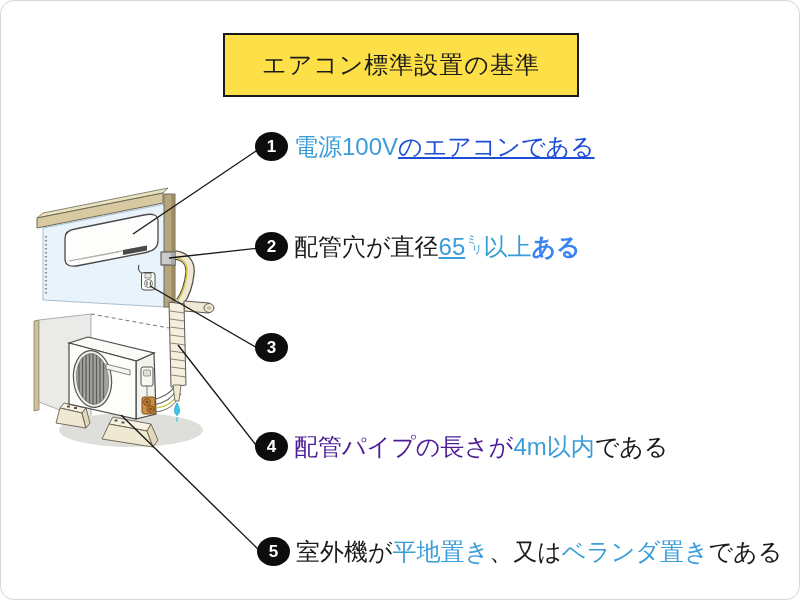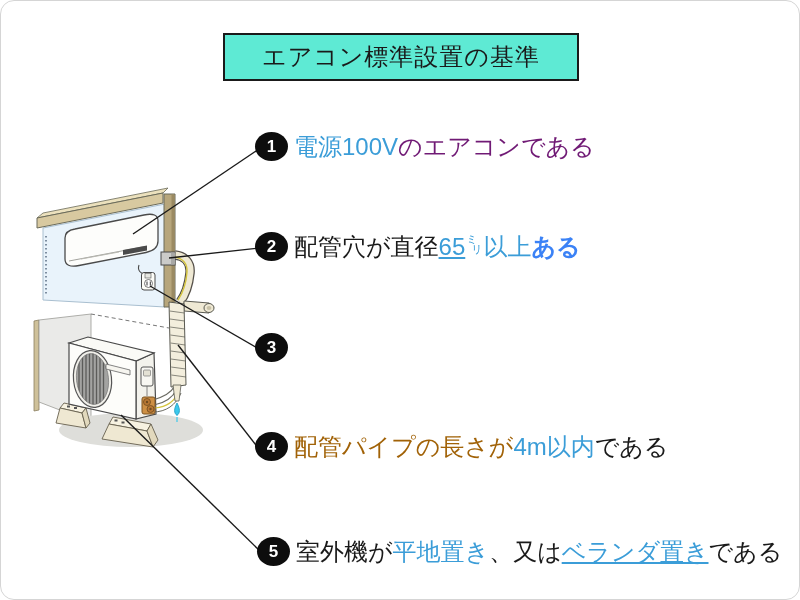--- a/index.html
+++ b/index.html
@@ -8,22 +8,22 @@
     width:798px;height:598px;
     border:1px solid #d5d5d5;
     border-radius:14px;
     background:#ffffff;
     overflow:hidden;
     font-family:"Liberation Sans", sans-serif;
     color:#1a1a1a;
   }
   .illustration{position:absolute;left:0;top:0;width:800px;height:600px;}
   .title-box{
-    position:absolute;left:222px;top:32px;width:356px;height:48px;
-    border:2px solid #1a1a1a;background:#5eead4;
+    position:absolute;left:222px;top:32px;width:356px;height:64px;
+    border:2px solid #1a1a1a;background:#fde047;
     display:flex;align-items:center;justify-content:center;
     font-size:24px;letter-spacing:1px;
     box-sizing:border-box;
   }
   .item-row{
     position:absolute;
     display:flex;align-items:center;
     white-space:nowrap;
   }
   .badge{
@@ -176,34 +176,34 @@
       <line x1="120" y1="414" x2="261" y2="552"></line>
     </g>
   </svg>
 
   <div class="title-box">
     <span>エアコン標準設置の基準</span>
   </div>
 
   <div class="item-row row1">
     <span class="badge">1</span>
-    <span class="item-text"><span style="color: rgb(59, 157, 216); margin-top: 26px;">電源100V</span><span style="color: #701a75;">のエアコンである</span></span>
+    <span class="item-text"><span style="color: rgb(59, 157, 216); margin-top: 26px;">電源100V</span><span style="color: #1d4ed8; text-decoration: underline;">のエアコンである</span></span>
   </div>
   <div class="item-row row2">
     <span class="badge">2</span>
     <span class="item-text"><span style="color: rgb(26, 26, 26);">配管穴が直径</span><span style="color: rgb(59, 157, 216); text-decoration: underline;">65</span><span class="stack" style="color: rgb(59, 157, 216);">
           <span class="stack-ch stack-ch-0">ミ</span>
           <span class="stack-ch stack-ch-1">リ</span>
         </span><span style="color: rgb(59, 157, 216);">以上</span><span style="color: #3b82f6; font-weight: bold;">ある</span></span>
   </div>
   <div class="item-row row3">
     <span class="badge">3</span>
   </div>
   <div class="item-row row4">
     <span class="badge">4</span>
-    <span class="item-text"><span style="color: #a16207;">配管パイプの長さが</span><span style="color: rgb(59, 157, 216);">4m以内</span><span style="color: rgb(26, 26, 26);">である</span></span>
+    <span class="item-text"><span style="color: #4c1d95;">配管パイプの長さが</span><span style="color: rgb(59, 157, 216);">4m以内</span><span style="color: rgb(26, 26, 26);">である</span></span>
   </div>
   <div class="item-row row5">
     <span class="badge">5</span>
-    <span class="item-text"><span style="color: rgb(26, 26, 26);">室外機が</span><span style="color: rgb(59, 157, 216);">平地置き</span><span style="color: rgb(26, 26, 26);">、又は</span><span style="color: rgb(59, 157, 216); text-decoration: underline;">ベランダ置き</span><span style="color: rgb(26, 26, 26);">である</span></span>
+    <span class="item-text"><span style="color: rgb(26, 26, 26);">室外機が</span><span style="color: rgb(59, 157, 216);">平地置き</span><span style="color: rgb(26, 26, 26);">、又は</span><span style="color: rgb(59, 157, 216);">ベランダ置き</span><span style="color: rgb(26, 26, 26);">である</span></span>
   </div>
 
 </div>
 
 </body></html>

